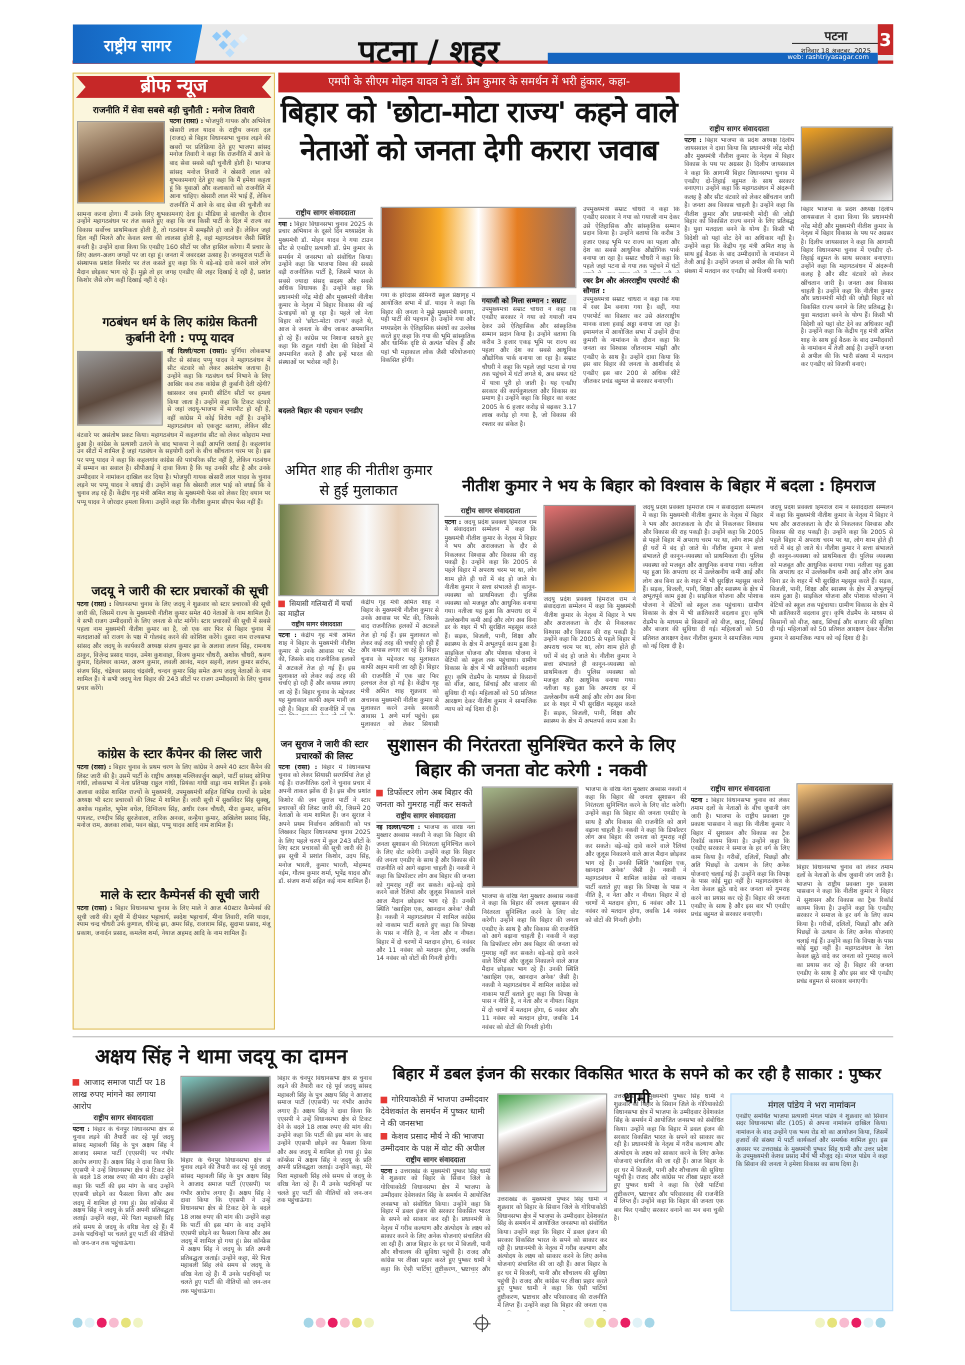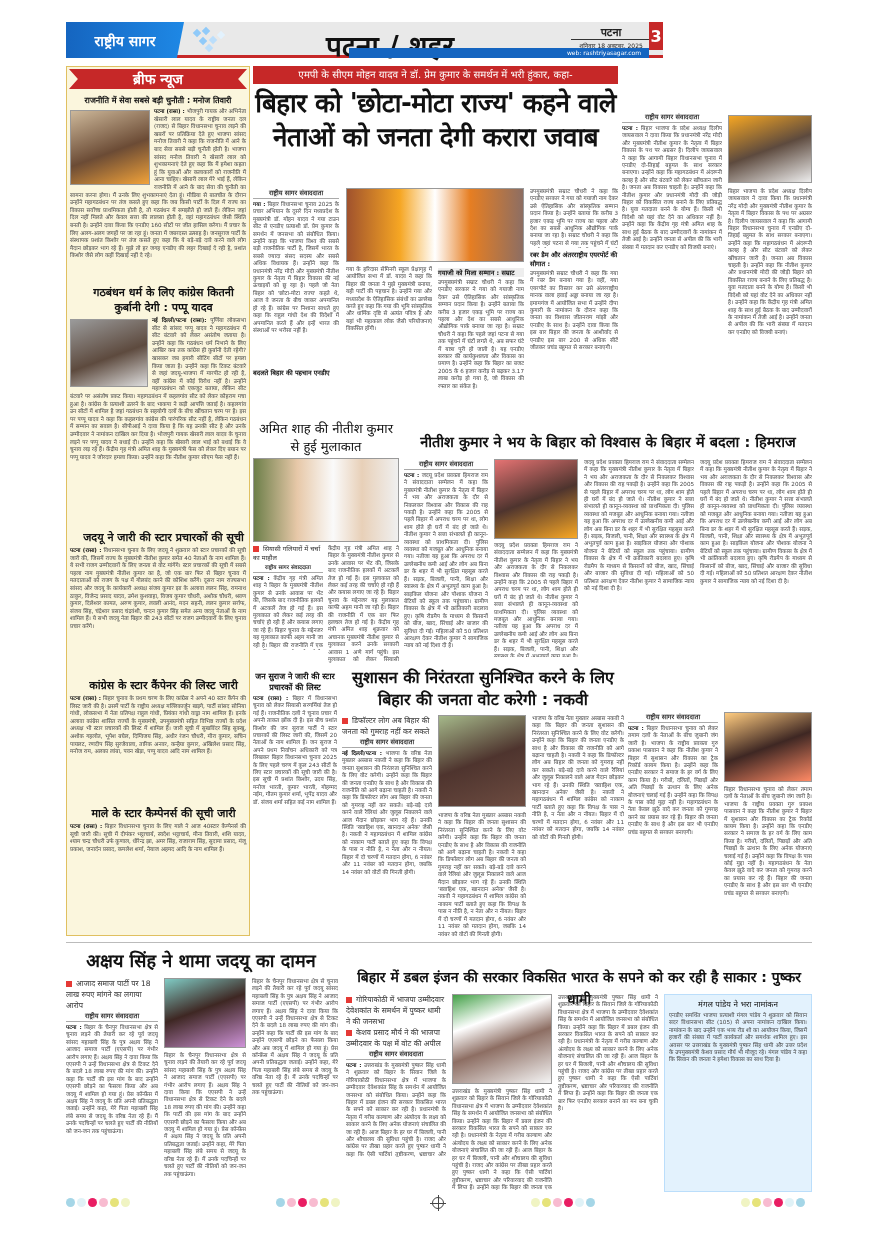--- a/index.html
+++ b/index.html
@@ -1,32 +1,32 @@
 <!DOCTYPE html>
 <html><head>
 <meta charset="utf-8">
 <style>
   * { box-sizing: border-box; margin: 0; padding: 0; }
   body { width: 877px; height: 1241px; background: #ffffff; font-family: "DejaVu Sans", sans-serif; color: #222; position: relative; overflow: hidden; }
   .page { position: absolute; left: 66px; top: 22px; width: 746px; height: 1170px; }
 
   
-  .masthead { position: absolute; left: 0; top: 0; width: 597px; height: 36px; background: #e9e9e9; border-bottom: 3px solid #c62828; }
+  .masthead { position: absolute; left: 0; top: 0; width: 746px; height: 36px; background: #e9e9e9; border-bottom: 3px solid #c62828; }
   .mast-logo { position: absolute; left: 0; top: 0; width: 118px; height: 36px; background: linear-gradient(90deg,#1565c0,#1e88e5); clip-path: polygon(0 0,100% 0,94% 100%,0 100%); color:#fff; font-weight:bold; font-size:14px; display:flex; align-items:center; justify-content:center; }
   .mast-dots { position: absolute; left: 128px; top: 6px; width: 40px; height: 24px; }
   .mast-dots span { position:absolute; width:6px; height:6px; background:#90caf9; transform:rotate(45deg); }
   .mast-section { position: absolute; left: 260px; top: 4px; font-size: 28px; font-weight: bold; color:#111; }
   .mast-right { position: absolute; right: 12px; top: 2px; text-align:center; width: 80px; }
   .mast-city { font-size: 11px; font-weight:bold; border-bottom:1px solid #333; }
   .mast-date { font-size: 6px; margin-top:2px; }
   .mast-page { position: absolute; right: 0; top: 0; width: 14px; height: 28px; background:#c62828; color:#fff; font-weight:bold; font-size:16px; display:flex; align-items:center; justify-content:center; }
   .mast-web { position: absolute; right: 14px; bottom: -3px; height: 10px; background:#1565c0; color:#fff; font-size:6px; padding:0 8px; line-height:10px; width: 300px; text-align:right;}
 
   .col-left { position:absolute; left:0; top:44px; width:184px; height:870px; background:#fbf6dd; border:1px solid #e0c060; }
-  .brief-head { height:20px; background:#c62828; color:#fff; font-size:14px; font-weight:bold; text-align:center; line-height:20px; margin:2px; clip-path: polygon(0 0,100% 0,95% 50%,100% 100%,0 100%,5% 50%); }
+  .brief-head { height:20px; background:#c62828; color:#fff; font-size:17px; font-weight:bold; text-align:center; line-height:20px; margin:2px; clip-path: polygon(0 0,100% 0,95% 50%,100% 100%,0 100%,5% 50%); }
   .lhead { font-weight:bold; font-size:9.5px; text-align:center; margin:3px 2px; color:#111; }
   .lhead.big { font-size:11px;margin-left:13px; }
   .txt { font-size:5.6px; line-height:7.6px; color:#444; text-align:justify; padding:0 3px; }
   .txt b { color:#111; }
   .photo { background: linear-gradient(135deg,#c9a27a,#7d5b3e 60%,#e5b25d); border:1px solid #999; }
   .ph-wrap { float:left; margin:2px 4px 2px 3px; }
 
   .main-kicker { position:absolute; left:187px; top:44px; width:365px; height:18px; background:#c62828; color:#fff; font-size:10px; text-align:center; line-height:18px; }
   .main-head { position:absolute; left:187px; top:64px; width:365px; font-weight:bold; font-size:26px; line-height:34px; color:#111; text-align:center; letter-spacing:-0.5px; }
   .byline { font-size:6.5px; font-weight:bold; color:#333; text-align:center; border-bottom:1px solid #aaa; padding-bottom:1px; margin-bottom:2px; }

